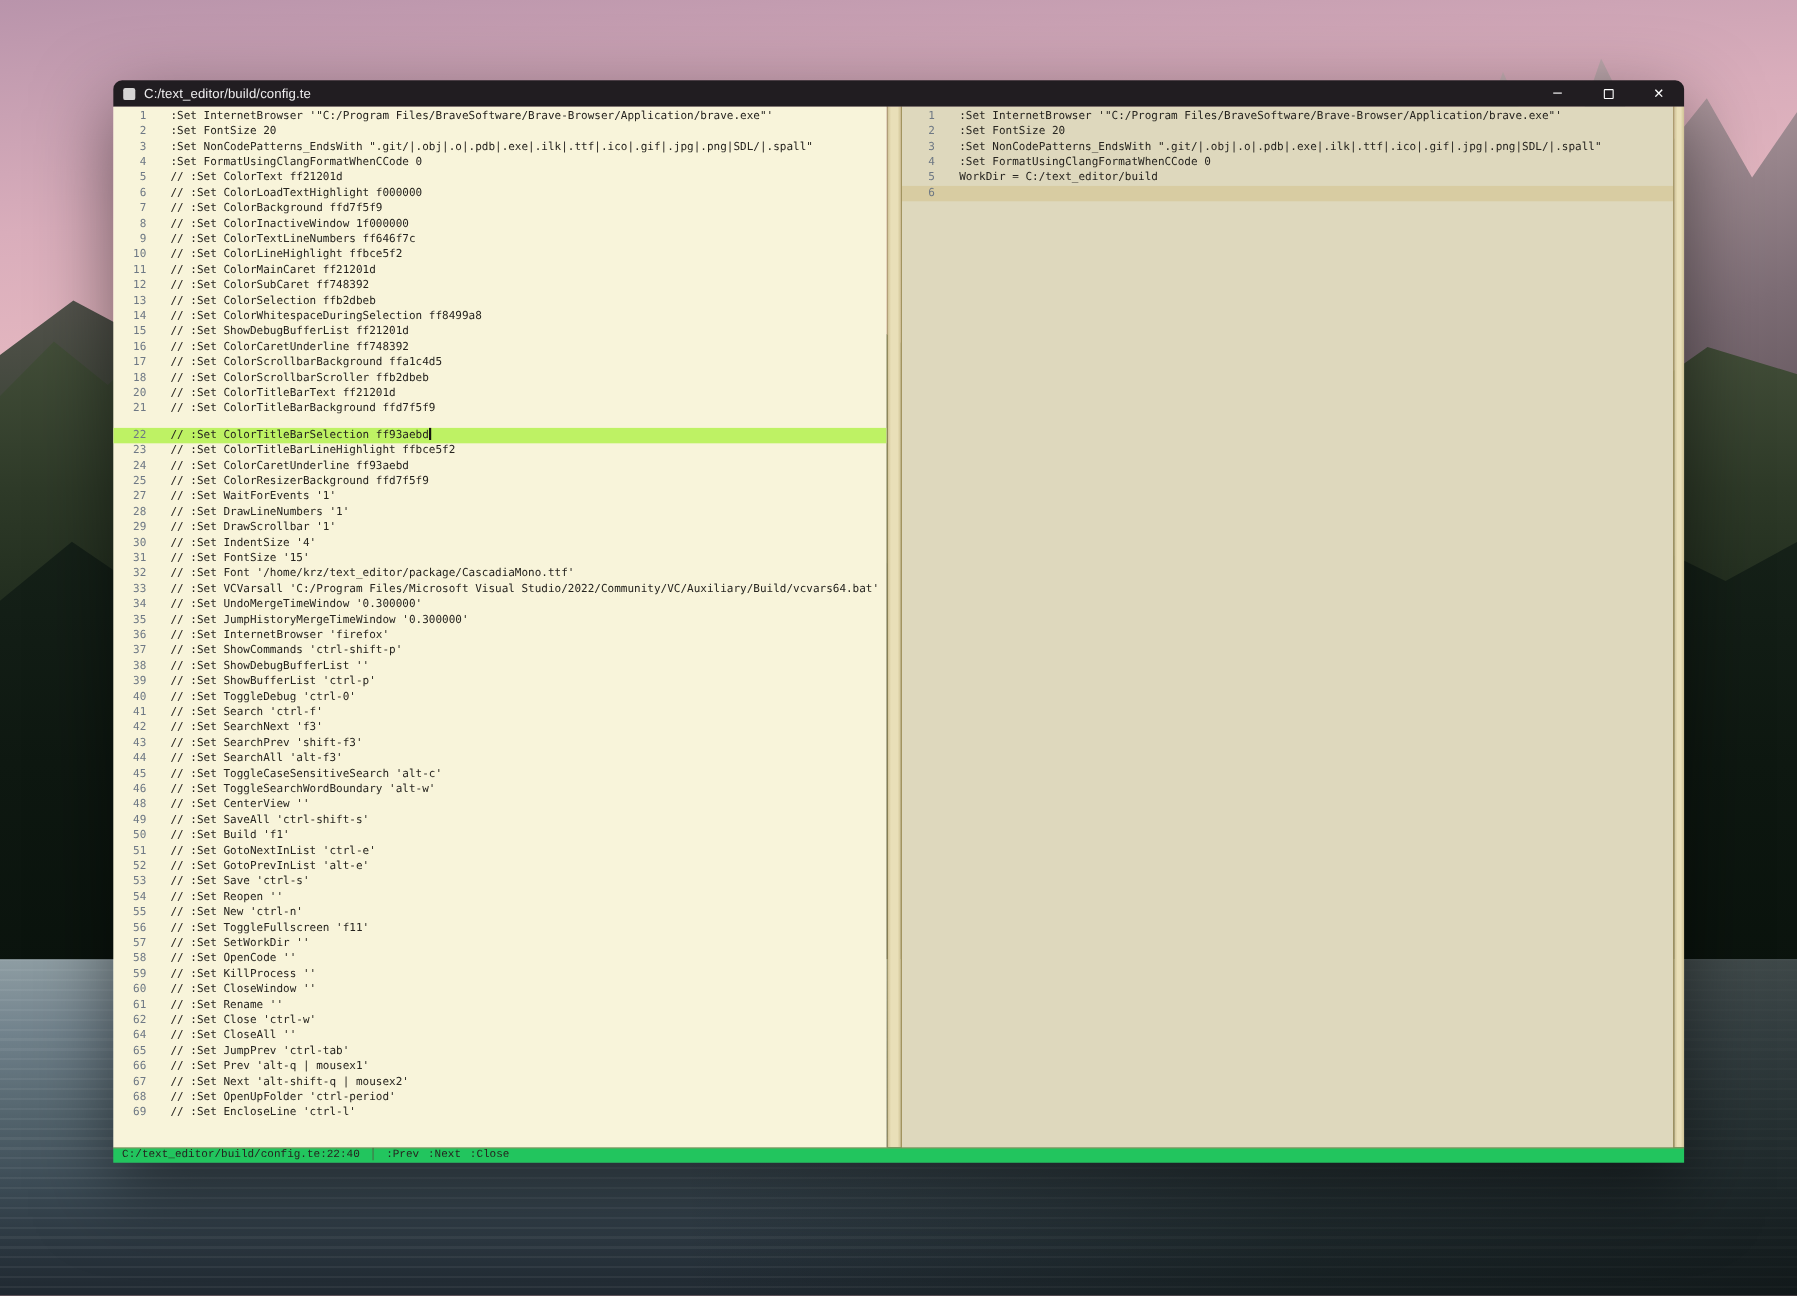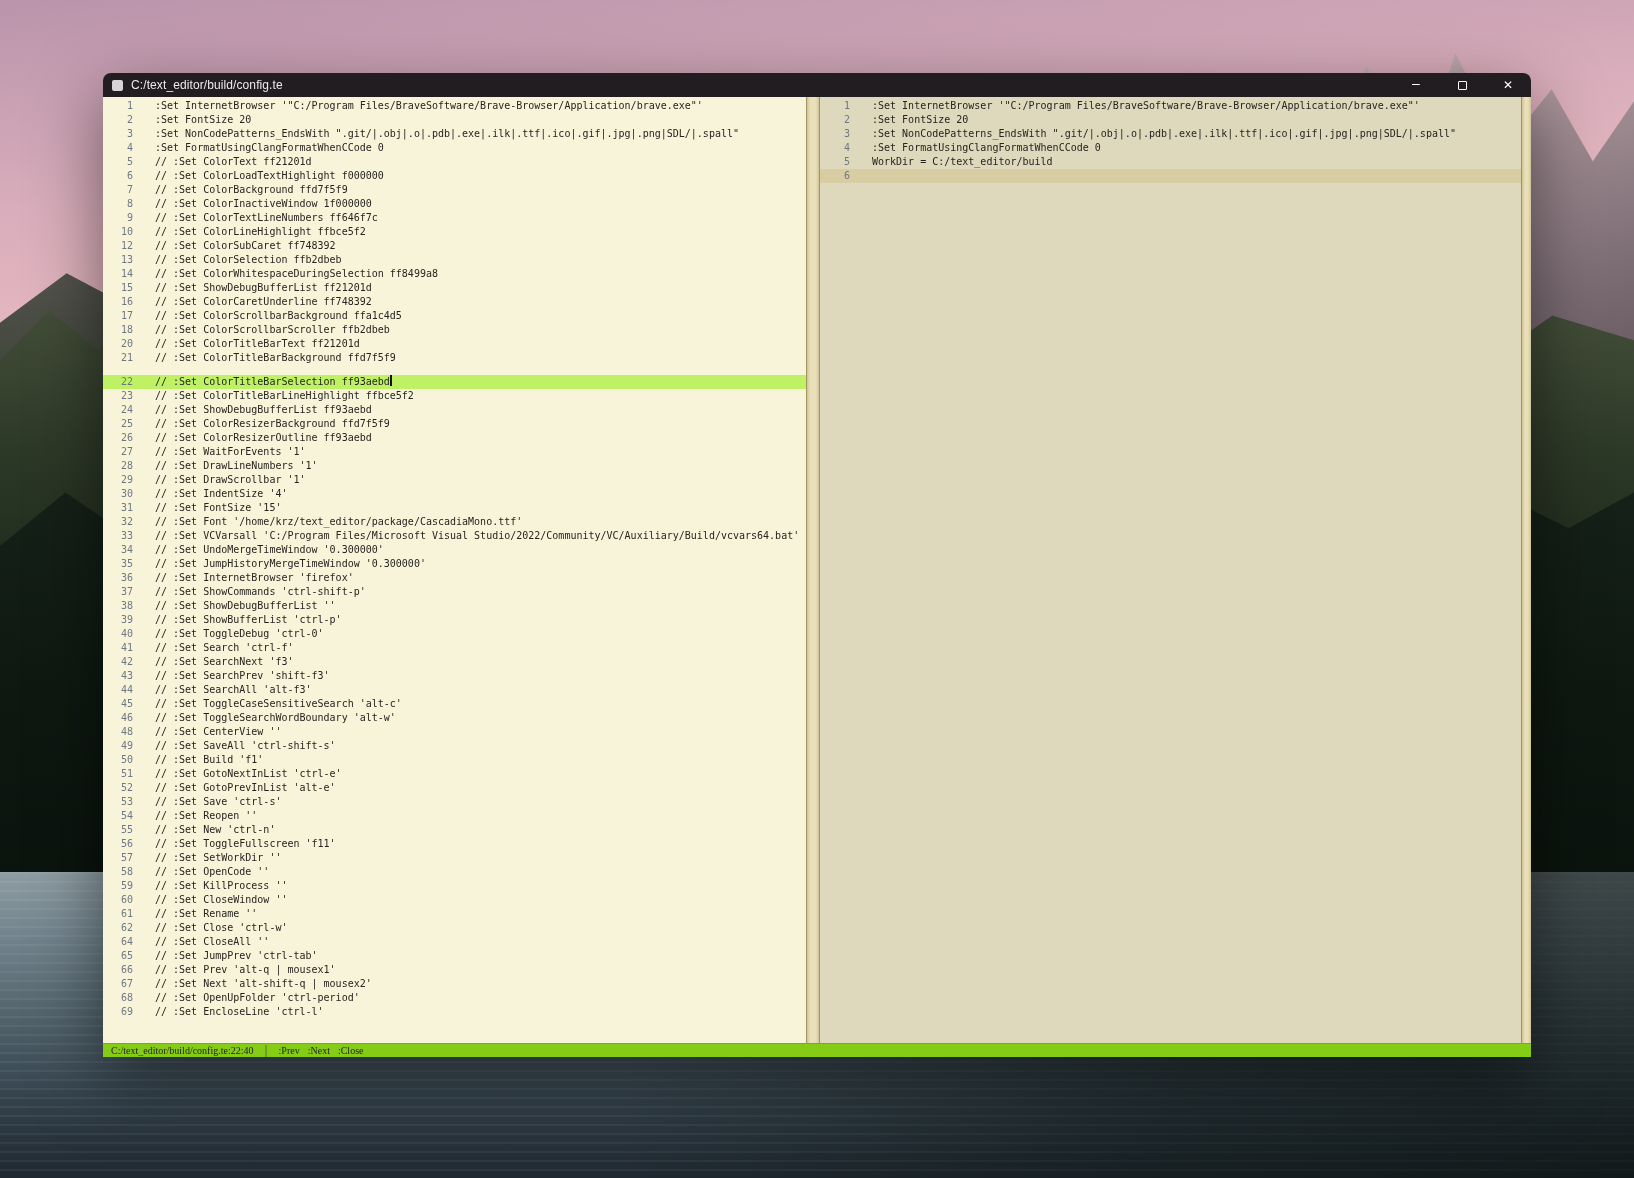--- a/index.html
+++ b/index.html
@@ -50,22 +50,22 @@
   .vscroll-left  { width:14px; border-left:1px solid #a2945f; border-right:1px solid #a2945f; }
   .vscroll-right { width:10px; border-left:1px solid #a2945f; }
   .lines { padding-top:2px; }
   .code-row { display:flex; height:14px; line-height:14px; white-space:pre; }
   .pane-left  .code-row.current { background:#bef264;margin-top:10px; }
   .pane-right .code-row.current { background:#d8cca2; }
   .ln { flex:none; width:30px; text-align:right; color:#6e7884; }
   .lt { margin-left:22px; color:#26241f; }
   .caret { display:inline-block; width:2px; height:11px; background:#14120f; vertical-align:-2px; }
 
-  .statusbar { height:14px; flex:none; background:#84cc16; border-top:1px solid #9a8d60;
-    font-family:Liberation Serif, serif; font-size:10px; line-height:13px; color:#26241f;
+  .statusbar { height:14px; flex:none; background:#22c55e; border-top:1px solid #9a8d60;
+    font-family:Liberation Mono, monospace; font-size:10px; line-height:13px; color:#26241f;
     display:flex; align-items:center; padding-left:8px; white-space:pre; }
   .status-sep { margin:0 9px; color:#55503f; }
   .status-cmd { margin-right:8px; }
 </style>
 </head>
 <body>
 
 <div class="wp wp-sky"></div>
 <div class="wp wp-mtn"></div>
 <div class="wp wp-mtn-rock"></div>
@@ -100,34 +100,34 @@
           <div class="code-row"><span class="ln">1</span><span class="lt">:Set InternetBrowser '"C:/Program Files/BraveSoftware/Brave-Browser/Application/brave.exe"'</span></div>
           <div class="code-row"><span class="ln">2</span><span class="lt">:Set FontSize 20</span></div>
           <div class="code-row"><span class="ln">3</span><span class="lt">:Set NonCodePatterns_EndsWith ".git/|.obj|.o|.pdb|.exe|.ilk|.ttf|.ico|.gif|.jpg|.png|SDL/|.spall"</span></div>
           <div class="code-row"><span class="ln">4</span><span class="lt">:Set FormatUsingClangFormatWhenCCode 0</span></div>
           <div class="code-row"><span class="ln">5</span><span class="lt">// :Set ColorText ff21201d</span></div>
           <div class="code-row"><span class="ln">6</span><span class="lt">// :Set ColorLoadTextHighlight f000000</span></div>
           <div class="code-row"><span class="ln">7</span><span class="lt">// :Set ColorBackground ffd7f5f9</span></div>
           <div class="code-row"><span class="ln">8</span><span class="lt">// :Set ColorInactiveWindow 1f000000</span></div>
           <div class="code-row"><span class="ln">9</span><span class="lt">// :Set ColorTextLineNumbers ff646f7c</span></div>
           <div class="code-row"><span class="ln">10</span><span class="lt">// :Set ColorLineHighlight ffbce5f2</span></div>
+          <div class="code-row"><span class="ln">11</span><span class="lt">// :Set ColorMainCaret ff21201d</span></div>
           <div class="code-row"><span class="ln">12</span><span class="lt">// :Set ColorSubCaret ff748392</span></div>
           <div class="code-row"><span class="ln">13</span><span class="lt">// :Set ColorSelection ffb2dbeb</span></div>
           <div class="code-row"><span class="ln">14</span><span class="lt">// :Set ColorWhitespaceDuringSelection ff8499a8</span></div>
           <div class="code-row"><span class="ln">15</span><span class="lt">// :Set ShowDebugBufferList ff21201d</span></div>
           <div class="code-row"><span class="ln">16</span><span class="lt">// :Set ColorCaretUnderline ff748392</span></div>
           <div class="code-row"><span class="ln">17</span><span class="lt">// :Set ColorScrollbarBackground ffa1c4d5</span></div>
           <div class="code-row"><span class="ln">18</span><span class="lt">// :Set ColorScrollbarScroller ffb2dbeb</span></div>
           <div class="code-row"><span class="ln">20</span><span class="lt">// :Set ColorTitleBarText ff21201d</span></div>
           <div class="code-row"><span class="ln">21</span><span class="lt">// :Set ColorTitleBarBackground ffd7f5f9</span></div>
           <div class="code-row current"><span class="ln">22</span><span class="lt">// :Set ColorTitleBarSelection ff93aebd</span><span class="caret"></span></div>
           <div class="code-row"><span class="ln">23</span><span class="lt">// :Set ColorTitleBarLineHighlight ffbce5f2</span></div>
-          <div class="code-row"><span class="ln">24</span><span class="lt">// :Set ShowDebugBufferList ff93aebd</span></div>
+          <div class="code-row"><span class="ln">24</span><span class="lt">// :Set ColorCaretUnderline ff93aebd</span></div>
           <div class="code-row"><span class="ln">25</span><span class="lt">// :Set ColorResizerBackground ffd7f5f9</span></div>
-          <div class="code-row"><span class="ln">26</span><span class="lt">// :Set ColorResizerOutline ff93aebd</span></div>
           <div class="code-row"><span class="ln">27</span><span class="lt">// :Set WaitForEvents '1'</span></div>
           <div class="code-row"><span class="ln">28</span><span class="lt">// :Set DrawLineNumbers '1'</span></div>
           <div class="code-row"><span class="ln">29</span><span class="lt">// :Set DrawScrollbar '1'</span></div>
           <div class="code-row"><span class="ln">30</span><span class="lt">// :Set IndentSize '4'</span></div>
           <div class="code-row"><span class="ln">31</span><span class="lt">// :Set FontSize '15'</span></div>
           <div class="code-row"><span class="ln">32</span><span class="lt">// :Set Font '/home/krz/text_editor/package/CascadiaMono.ttf'</span></div>
           <div class="code-row"><span class="ln">33</span><span class="lt">// :Set VCVarsall 'C:/Program Files/Microsoft Visual Studio/2022/Community/VC/Auxiliary/Build/vcvars64.bat'</span></div>
           <div class="code-row"><span class="ln">34</span><span class="lt">// :Set UndoMergeTimeWindow '0.300000'</span></div>
           <div class="code-row"><span class="ln">35</span><span class="lt">// :Set JumpHistoryMergeTimeWindow '0.300000'</span></div>
           <div class="code-row"><span class="ln">36</span><span class="lt">// :Set InternetBrowser 'firefox'</span></div>

